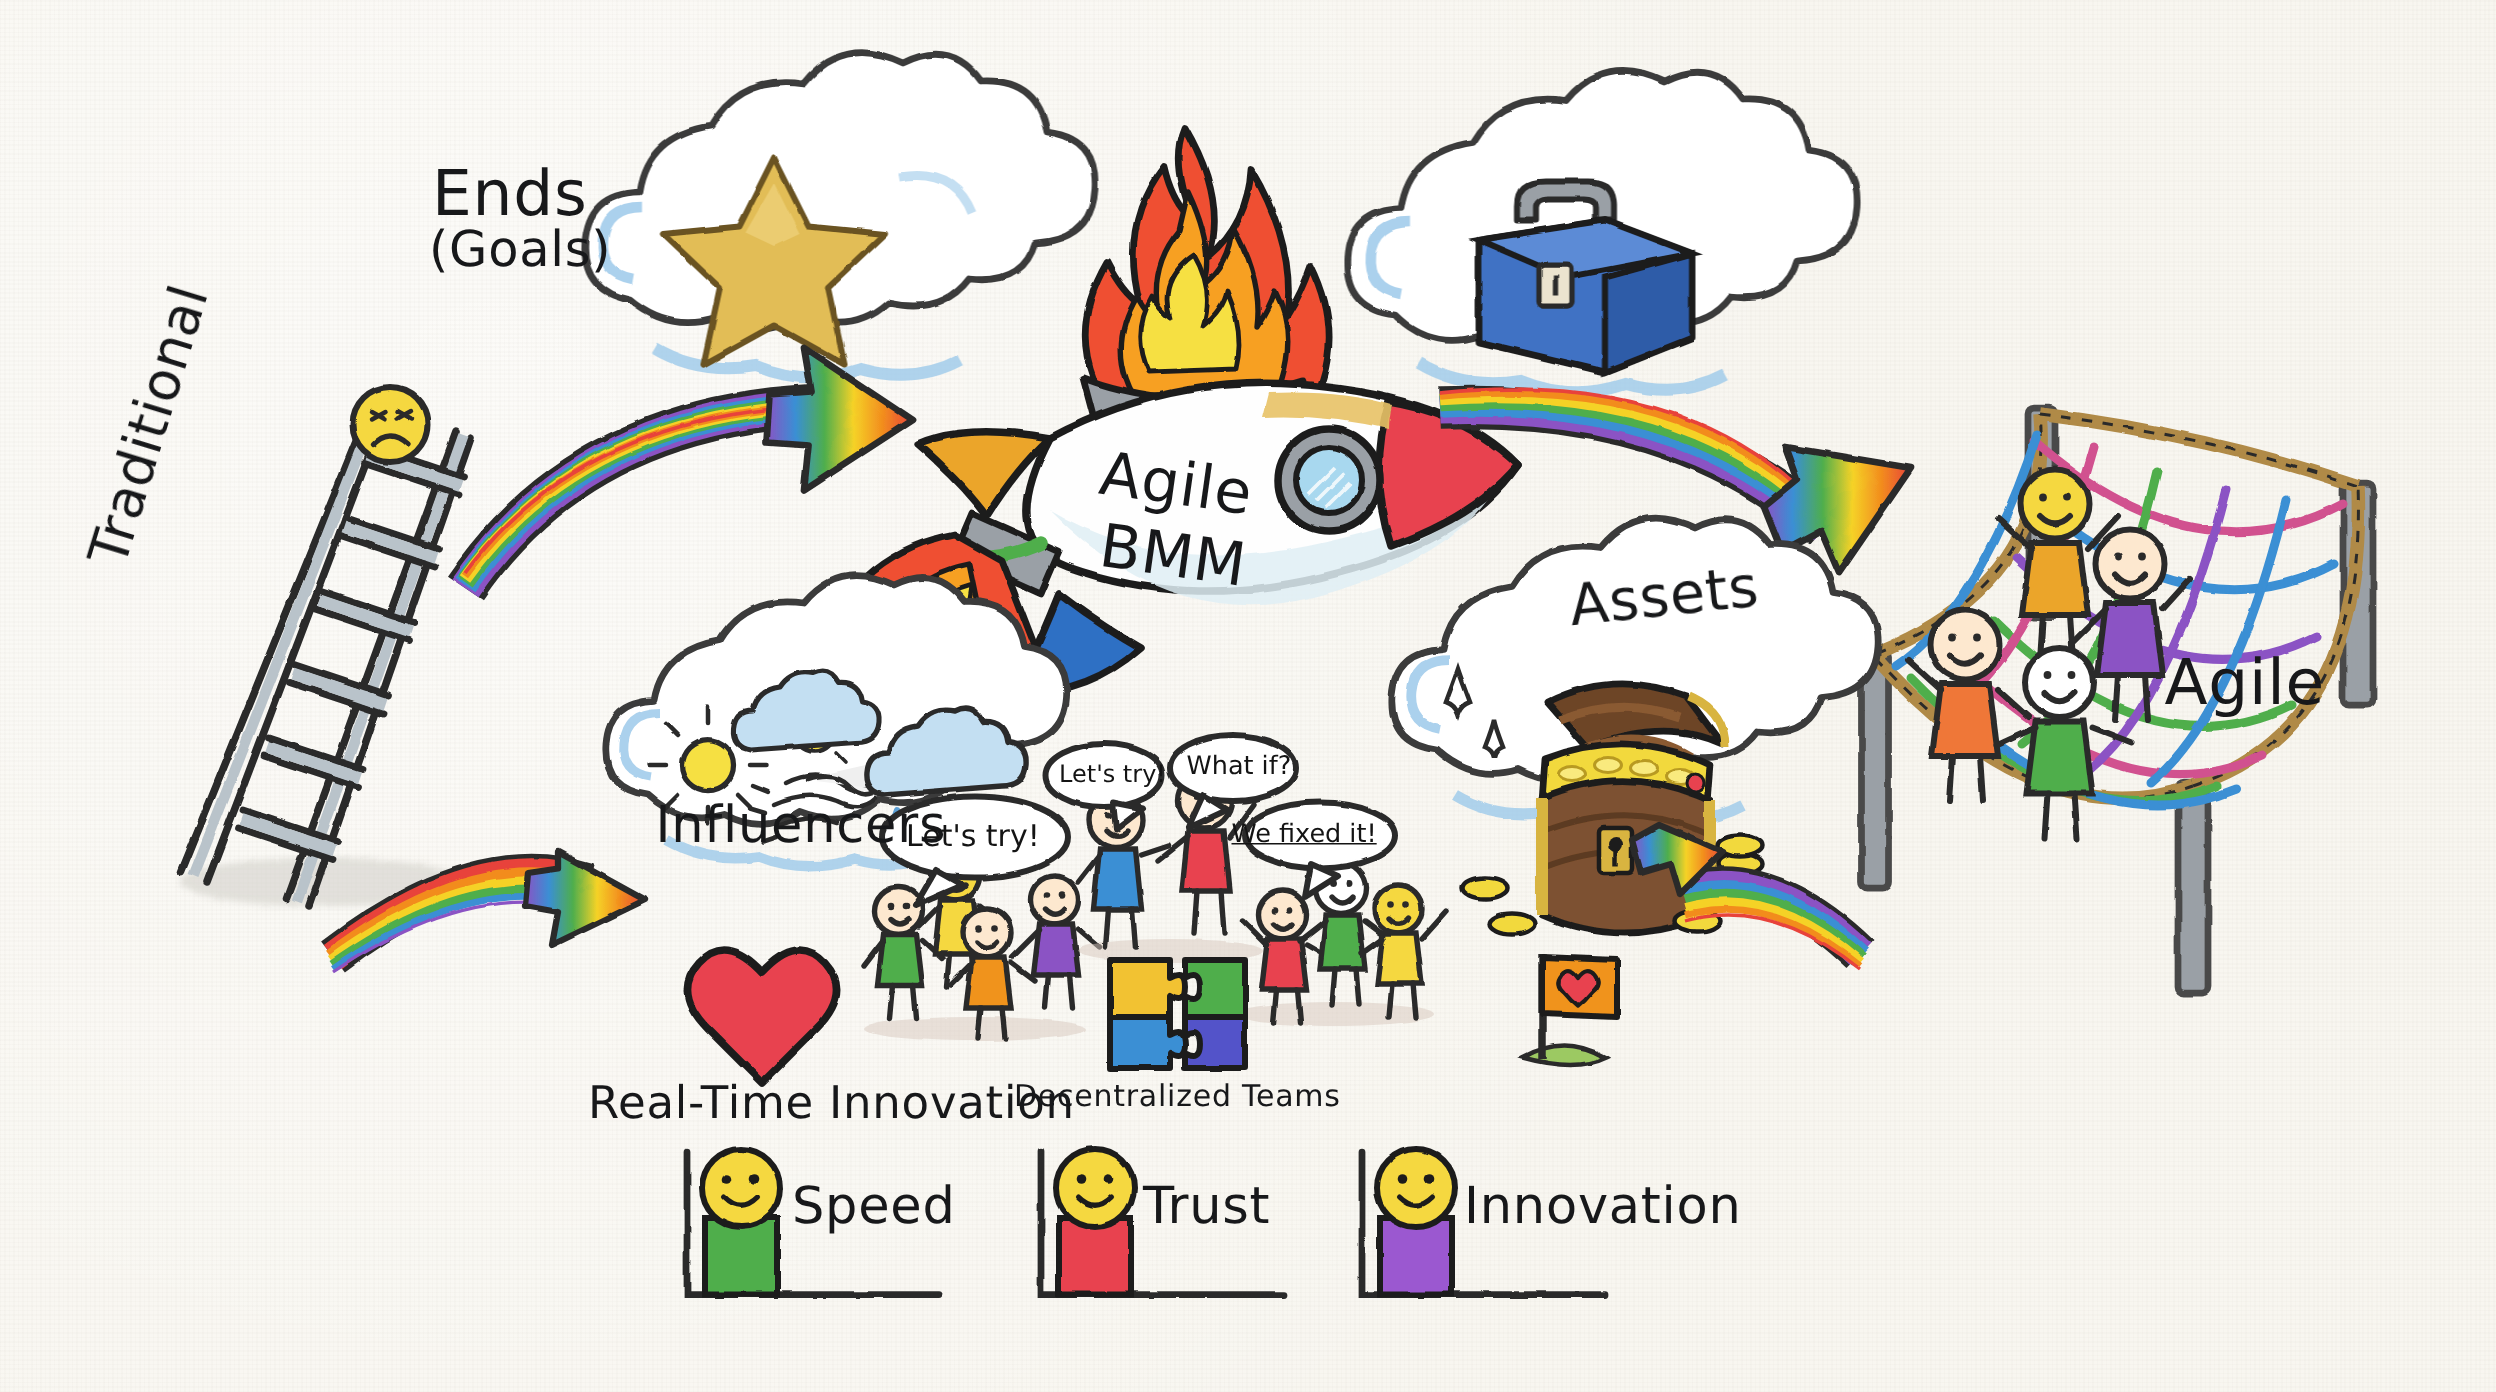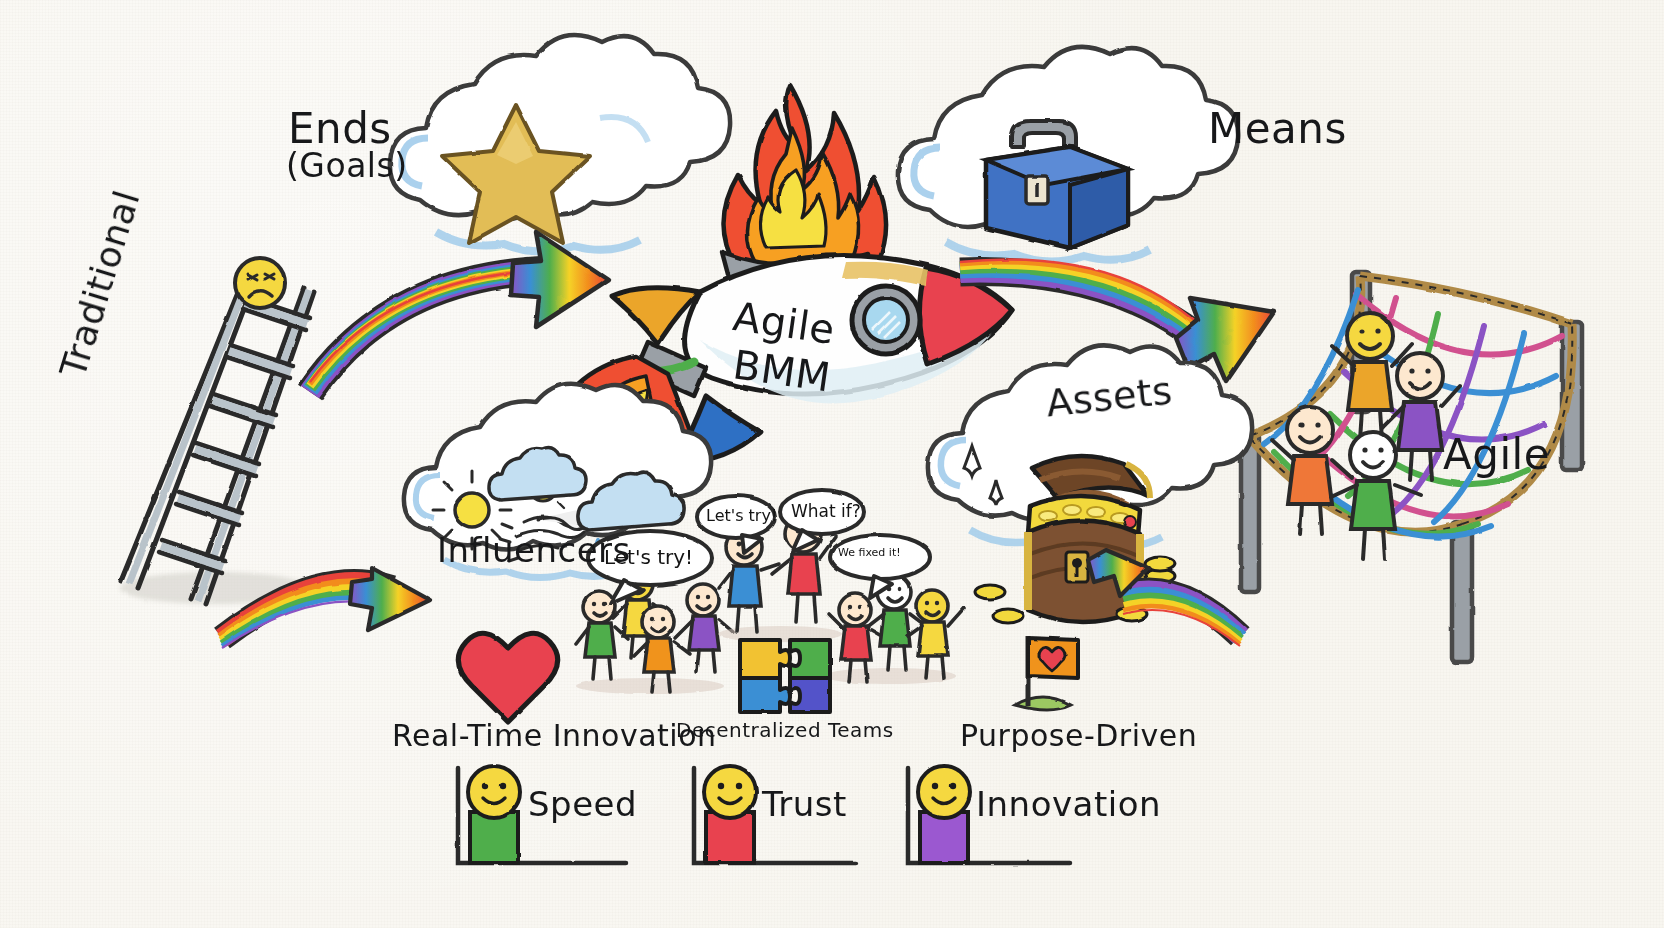--- a/index.html
+++ b/index.html
@@ -532,39 +532,37 @@
         <path d="M933 798 q11 11 22 0" fill="none" stroke="#1f1f1f" stroke-width="3.4" stroke-linecap="round"></path>
       </g>
     </g>
 
     </g>
   </svg>
 
   <div class="lbl hand" style="left:288px;top:104px;font-size:42px;">Ends</div>
   <div class="lbl hand" style="left:286px;top:146px;font-size:33px;">(Goals)</div>
 
-  <div class="lbl hand" style="left:1208px;top:104px;font-size:42px;">Means</div>
 
   <div class="lbl hand" style="left:52px;top:370px;font-size:36px;transform:rotate(-73deg);transform-origin:left top;">Traditional</div>
 
   <div class="lbl hand" style="left:1443px;top:430px;font-size:42px;">Agile</div>
 
   <div class="lbl hand" style="left:1046px;top:375px;font-size:38px;transform:rotate(-6deg);">Assets</div>
 
   <div class="lbl hand" style="left:437px;top:530px;font-size:34px;">Influencers</div>
 
   <div class="lbl hand" style="left:733px;top:300px;font-size:40px;transform:rotate(8deg);">Agile</div>
   <div class="lbl hand" style="left:733px;top:348px;font-size:40px;transform:rotate(8deg);">BMM</div>
 
   <div class="lbl bubbletxt" style="left:604px;top:545px;font-size:20px;">Let's try!</div>
   <div class="lbl bubbletxt" style="left:706px;top:506px;font-size:16px;">Let's try!</div>
   <div class="lbl bubbletxt" style="left:791px;top:501px;font-size:17px;">What if?</div>
-  <div class="lbl bubbletxt" style="left:838px;top:546px;font-size:11px;">We fixed it!</div>
+  <div class="lbl bubbletxt" style="left:821px;top:546px;font-size:17px;text-decoration:underline;">We fixed it!</div>
 
   <div class="lbl hand" style="left:392px;top:718px;font-size:30px;">Real-Time Innovation</div>
   <div class="lbl hand" style="left:676px;top:718px;font-size:20px;">Decentralized Teams</div>
-  <div class="lbl hand" style="left:960px;top:718px;font-size:30px;">Purpose-Driven</div>
 
   <div class="lbl hand" style="left:528px;top:784px;font-size:34px;">Speed</div>
   <div class="lbl hand" style="left:762px;top:784px;font-size:34px;">Trust</div>
   <div class="lbl hand" style="left:976px;top:784px;font-size:34px;text-align:right;">Innovation</div>
 
 </div>
 
 </body></html>

